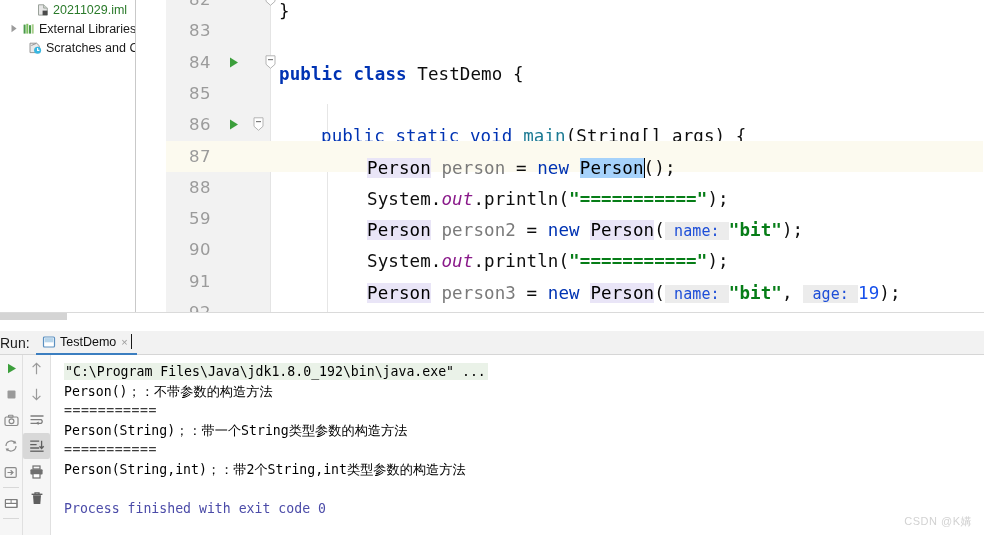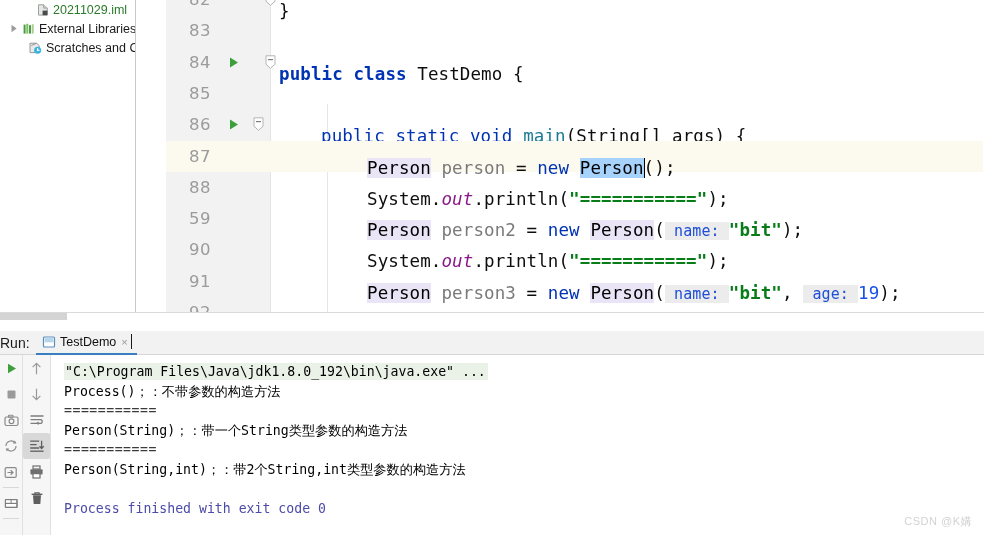--- a/index.html
+++ b/index.html
@@ -493,21 +493,21 @@
           <path d="M1.6 3.3h10.8" stroke="#5f5f5f" stroke-width="1.4" fill="none"></path>
           <path d="M5 3.1V1.8h4v1.3" stroke="#5f5f5f" stroke-width="1.3" fill="none"></path>
           <path d="M3 4.3h8l-0.7 8.6H3.7z" fill="#5f5f5f"></path>
         </svg>
       </div>
     </div>
 
     <div id="console">
       <div id="console-lines">
           <div class="con-line" style="top: 8px;"><span class="con-cmd">"C:\Program Files\Java\jdk1.8.0_192\bin\java.exe" ...</span></div>
-          <div class="con-line" style="top: 27.5px;"><span>Process()；：不带参数的构造方法</span></div>
+          <div class="con-line" style="top: 27.5px;"><span>Person()；：不带参数的构造方法</span></div>
           <div class="con-line" style="top: 47px;"><span class="con-sep">===========</span></div>
           <div class="con-line" style="top: 66.5px;"><span>Person(String)；：带一个String类型参数的构造方法</span></div>
           <div class="con-line" style="top: 86px;"><span class="con-sep">===========</span></div>
           <div class="con-line" style="top: 105.5px;"><span>Person(String,int)；：带2个String,int类型参数的构造方法</span></div>
           <div class="con-line" style="top: 125px;"><span></span></div>
           <div class="con-line" style="top: 144.5px;"><span class="con-done">Process finished with exit code 0</span></div>
         </div>
 
     </div>
   </div>

